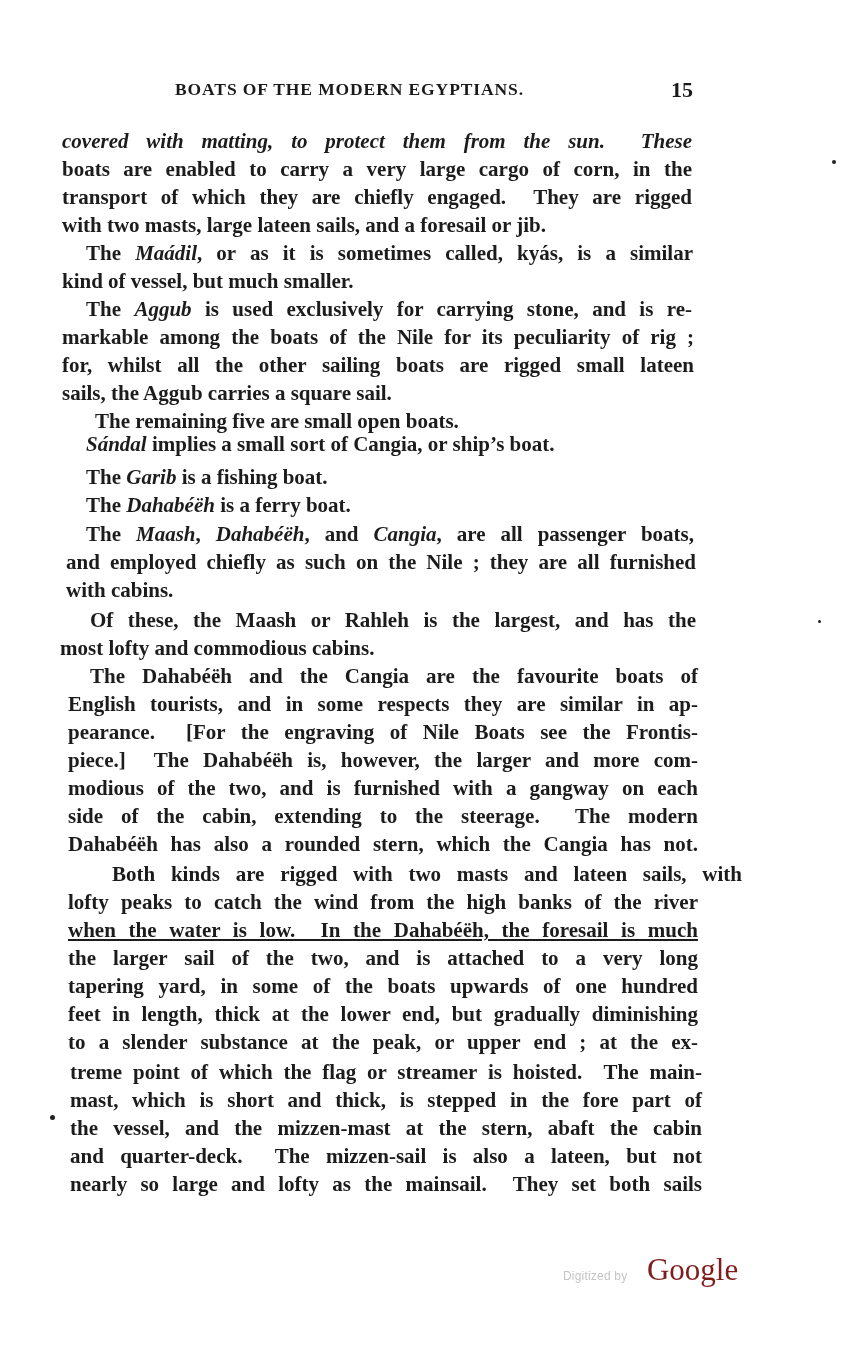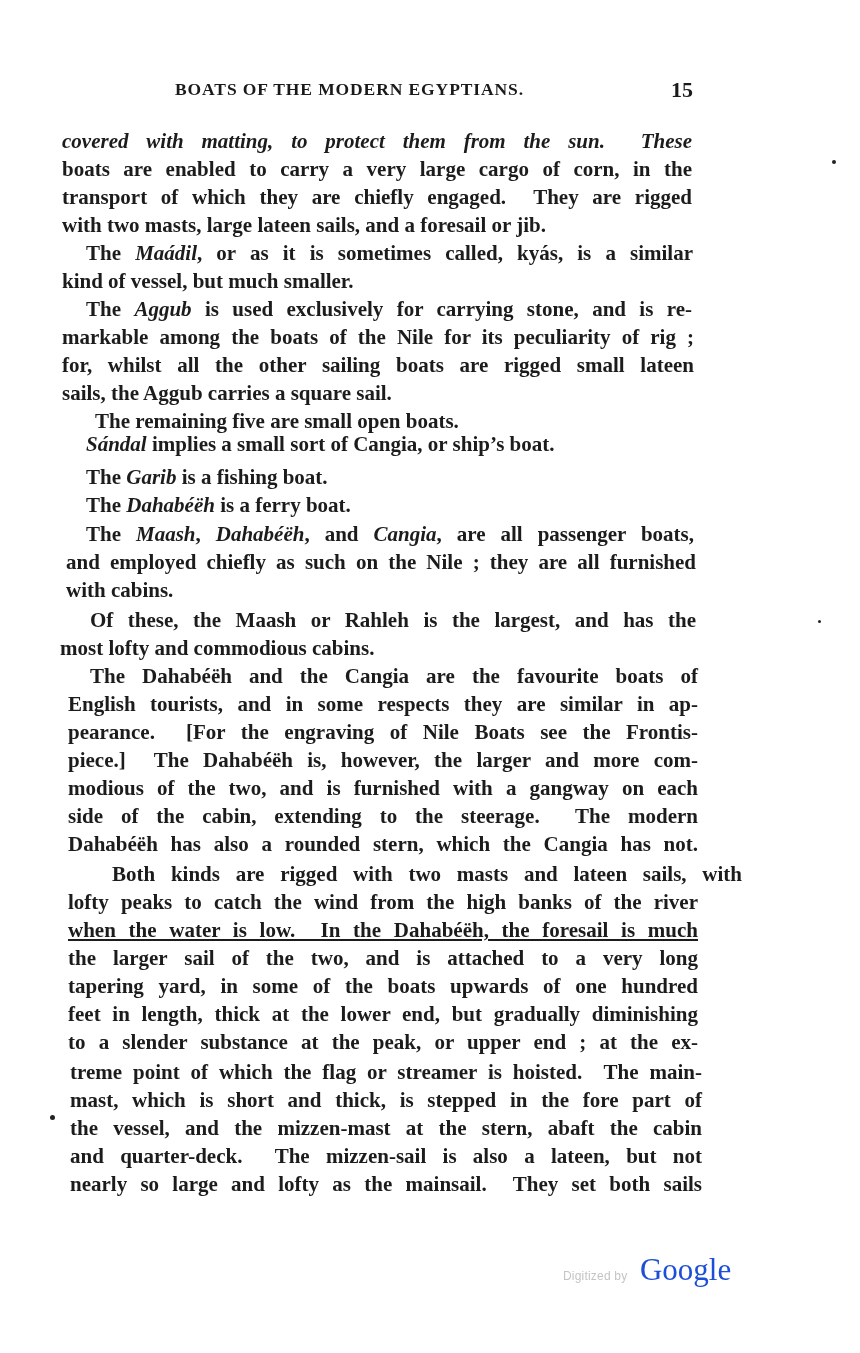--- a/index.html
+++ b/index.html
@@ -13,21 +13,21 @@
   .body-text { position: absolute; left: 0; top: 0; }
   .line { position: absolute; height: 28px; line-height: 28px; white-space: nowrap;
           font-family: "Liberation Serif", serif; font-size: 21px; font-weight: bold;
           color: #1c1c1c; text-align: justify; text-align-last: justify; }
   .line.last { text-align-last: left; }
   .line i { font-style: italic; }
   .speck { position: absolute; width: 4px; height: 4px; background: #222; border-radius: 2px; }
   .watermark { position: absolute; left: 563px; top: 1252px; color: #c4c4c4;
                font-family: "Liberation Sans", sans-serif; }
   .wm-small { font-size: 12px; letter-spacing: 0.2px; }
-  .wm-google { font-family: "Liberation Serif", serif; font-size: 31px; color: #1d4ed8; margin-left: 8px; }
+  .wm-google { font-family: "Liberation Serif", serif; font-size: 31px; color: #7f1d1d; margin-left: 15px; }
 </style>
 </head>
 <body>
 
 <div class="page">
   <div class="running-head">
     <span class="running-title">BOATS OF THE MODERN EGYPTIANS.</span>
     <span class="folio">15</span>
   </div>
 

